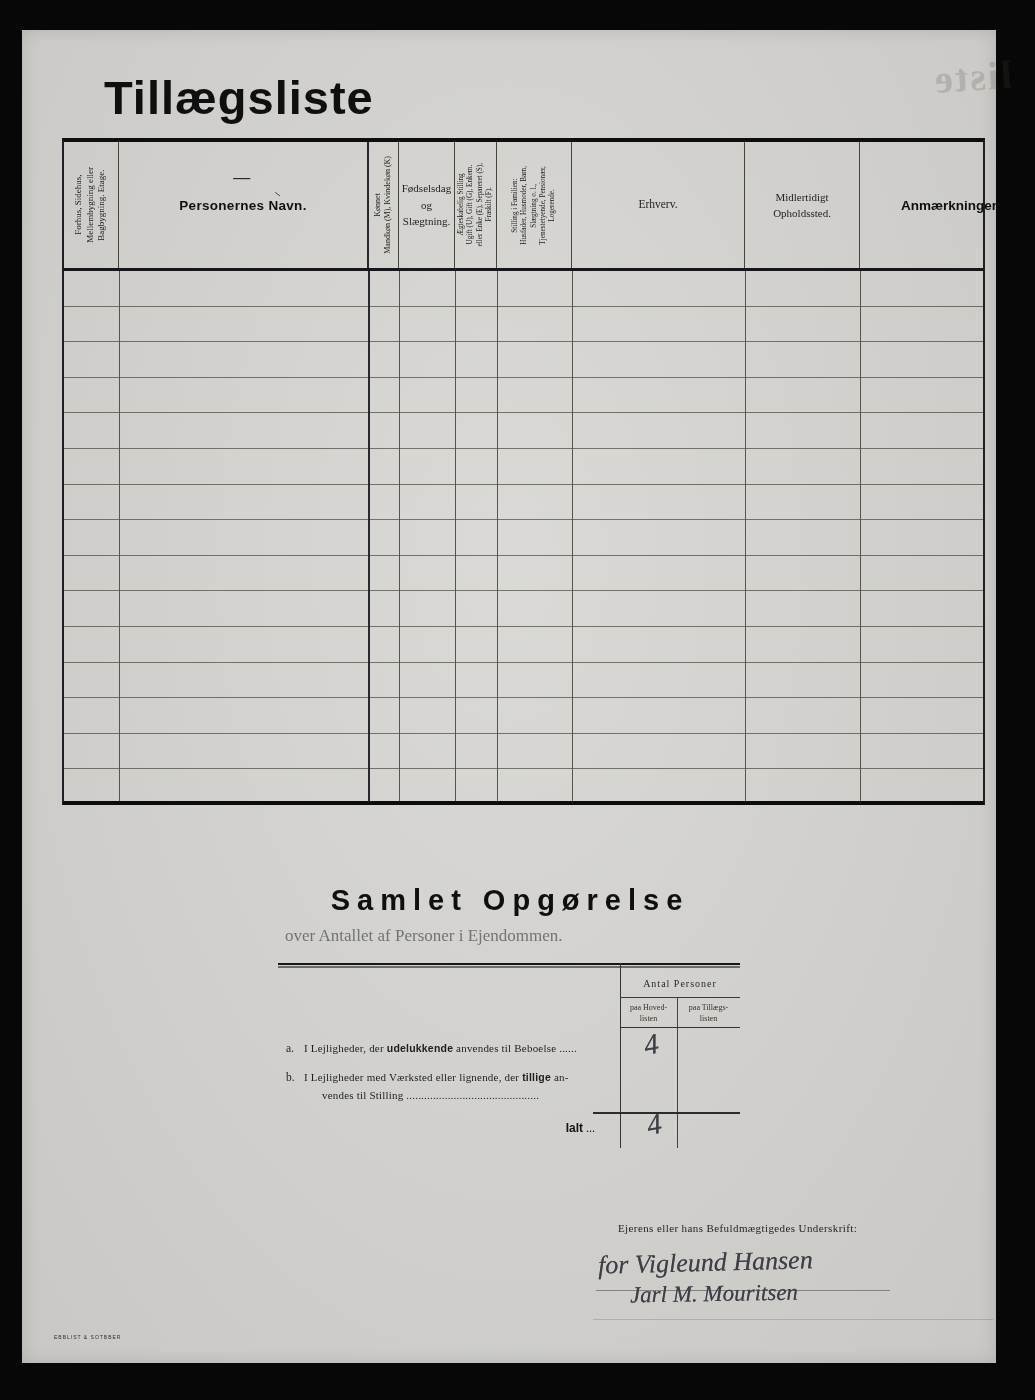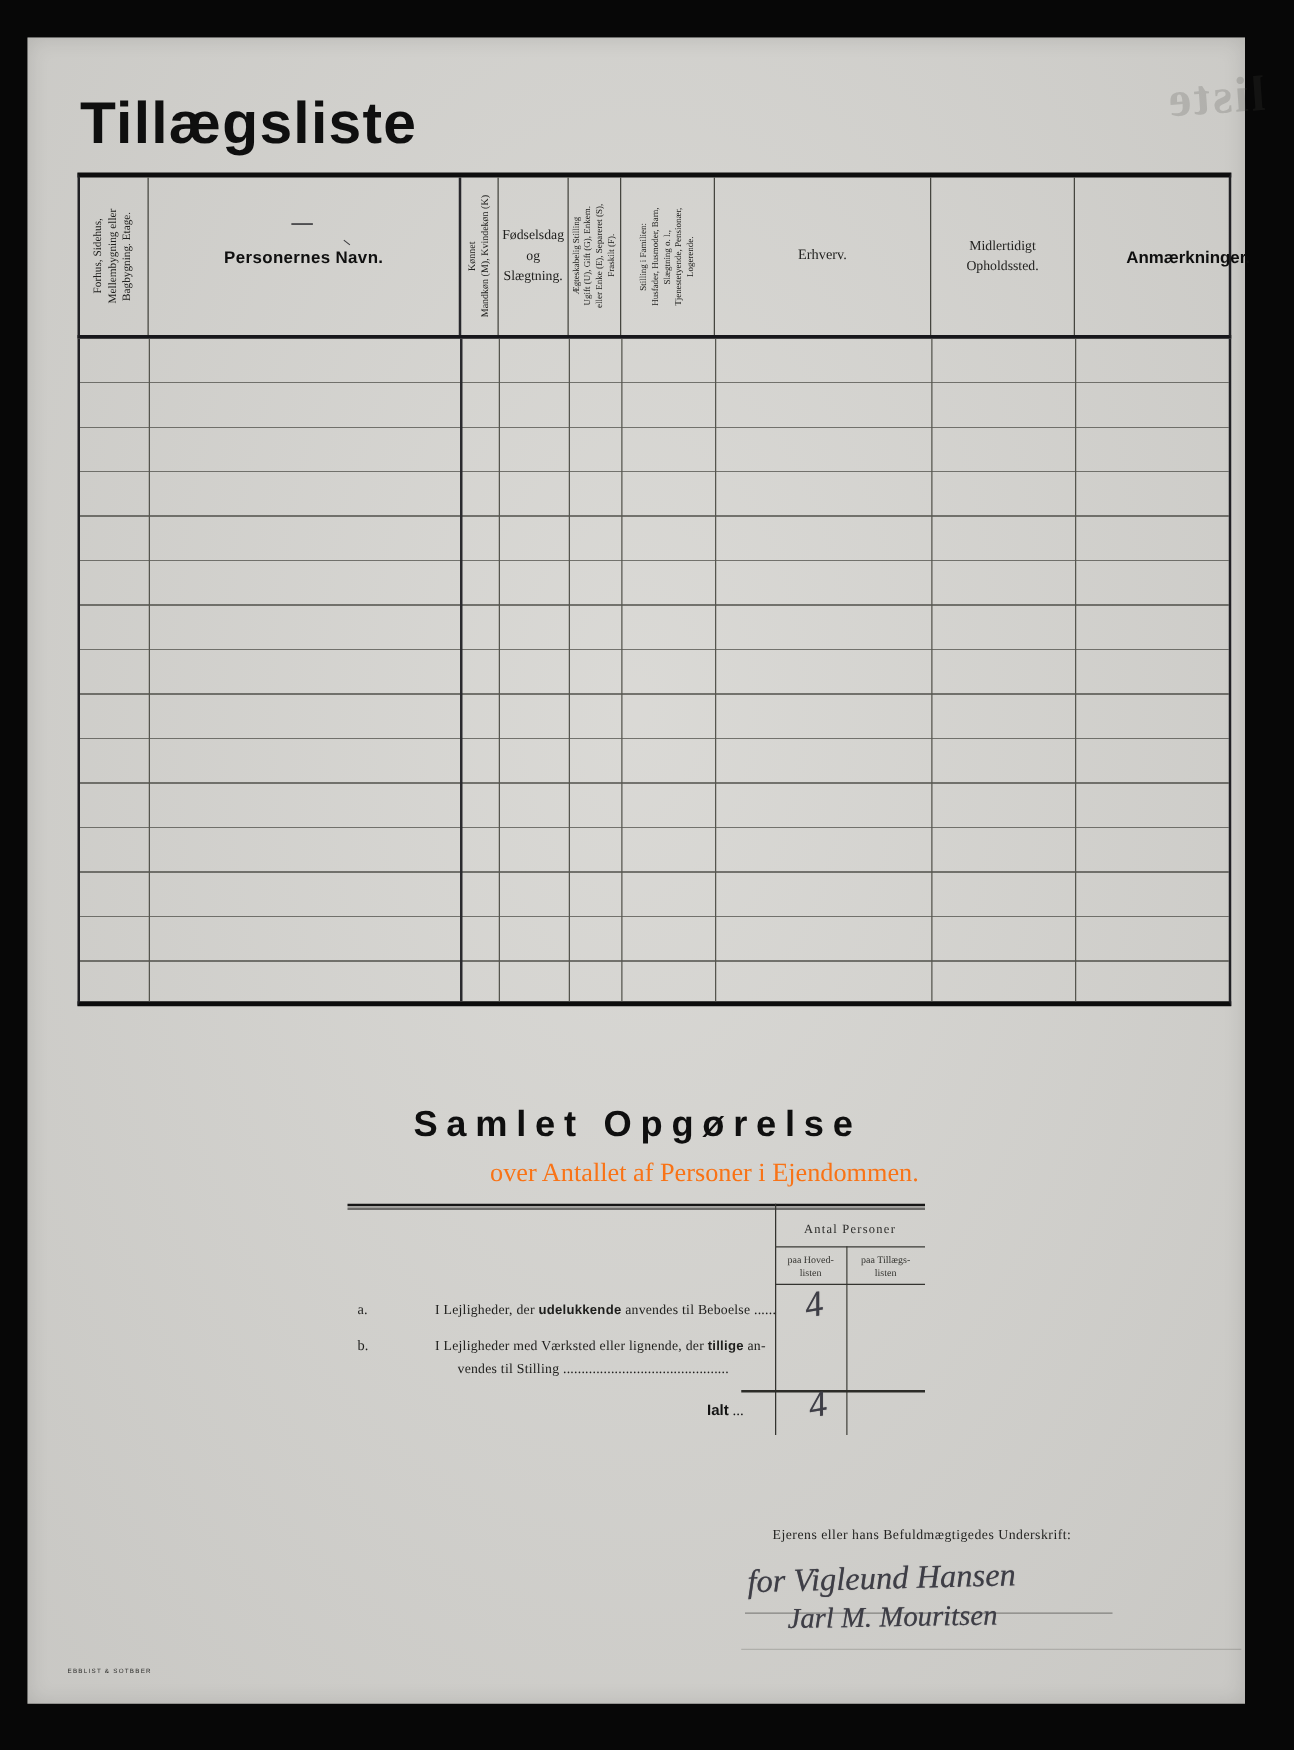--- a/index.html
+++ b/index.html
@@ -17,21 +17,21 @@
   }
   .ghost{
     left:862px;top:56px;width:150px;
     font-family:"Liberation Serif",serif;font-weight:bold;font-size:40px;
     color:rgba(70,70,64,0.20);transform:scaleX(-1) rotate(4deg);letter-spacing:2px;
   }
   
   .masthead{left:64px;top:70px;width:912px;display:flex;align-items:baseline;white-space:nowrap;}
   .big-title{
     font-family:"Liberation Sans","DejaVu Sans",sans-serif;font-weight:bold;
-    font-size:47px;letter-spacing:1px;color:#0f0f0f;
+    font-size:47px;letter-spacing:1px;color:#0f0f0f;margin-left:40px;
   }
   .sub-title{font-size:21.5px;margin-left:13px;color:#161616;}
   .sub-title b{font-size:22px;letter-spacing:0.5px;}
   
   .census-table{left:62px;top:138px;width:923px;}
   .thead{
     display:flex;height:133px;box-sizing:border-box;
     border-top:4px solid #0e0e0e;border-bottom:3px solid #17171b;
     border-left:2px solid #202024;border-right:2px solid #202024;
   }
@@ -58,31 +58,31 @@
     background:repeating-linear-gradient(to bottom, transparent 0px, transparent 34.6px, rgba(52,52,46,0.62) 34.6px, rgba(52,52,46,0.62) 35.6px);
   }
   .vline{position:absolute;top:0;bottom:0;width:1px;background:#55554e;}
   .vline.heavy{width:2px;background:#2a2a2e;}
   
   .sum-title{
     left:285px;top:884px;width:450px;text-align:center;
     font-family:"Liberation Sans","DejaVu Sans",sans-serif;font-weight:bold;
     font-size:29px;letter-spacing:7px;color:#0f0f0f;white-space:nowrap;
   }
-  .sum-sub{left:285px;top:926px;width:450px;text-align:right;font-size:21px;color:#f97316;}
+  .sum-sub{left:285px;top:926px;width:450px;text-align:left;font-size:17px;color:#737373;}
   .double-rule{left:278px;top:963px;width:462px;height:2px;background:#161616;box-shadow:0 3px 0 rgba(22,22,22,0.55);}
   .mt-v1{left:620px;top:963px;height:185px;width:1px;background:#33332f;}
   .mt-v2{left:677px;top:997px;height:151px;width:1px;background:#44443e;}
   .mt-h1{left:620px;top:997px;width:120px;height:1px;background:#3a3a36;}
   .mt-h2{left:620px;top:1027px;width:120px;height:1px;background:#33332f;}
   .mt-h3{left:593px;top:1112px;width:147px;height:1.5px;background:#2c2c28;}
   .antal-head{left:620px;top:978px;width:120px;text-align:center;font-size:10px;letter-spacing:1px;color:#2a2a28;}
   .antal-sub{top:1003px;width:57px;text-align:center;font-size:8px;line-height:1.35;white-space:pre-line;color:#33332f;}
   .row-marker{font-size:11.5px;color:#1e1e1c;}
-  .sum-row{font-size:11px;color:#1e1e1c;letter-spacing:0.2px;margin-left:44px;}
+  .sum-row{font-size:11px;color:#1e1e1c;letter-spacing:0.2px;}
   .sum-row .bold-sans{font-size:10.5px;}
   .ialt{font-size:12px;color:#141414;}
   .hand{
     font-style:italic;color:#3e3e46;
     text-shadow:0 0 0.6px rgba(62,62,70,0.7);
   }
   .hand-4{font-size:29px;transform:rotate(-10deg);}
   
   .sig-label{left:618px;top:1222px;font-size:11px;letter-spacing:0.4px;color:#242422;}
   .sig1{left:598px;top:1248px;font-size:26px;transform:rotate(-1.5deg);}

